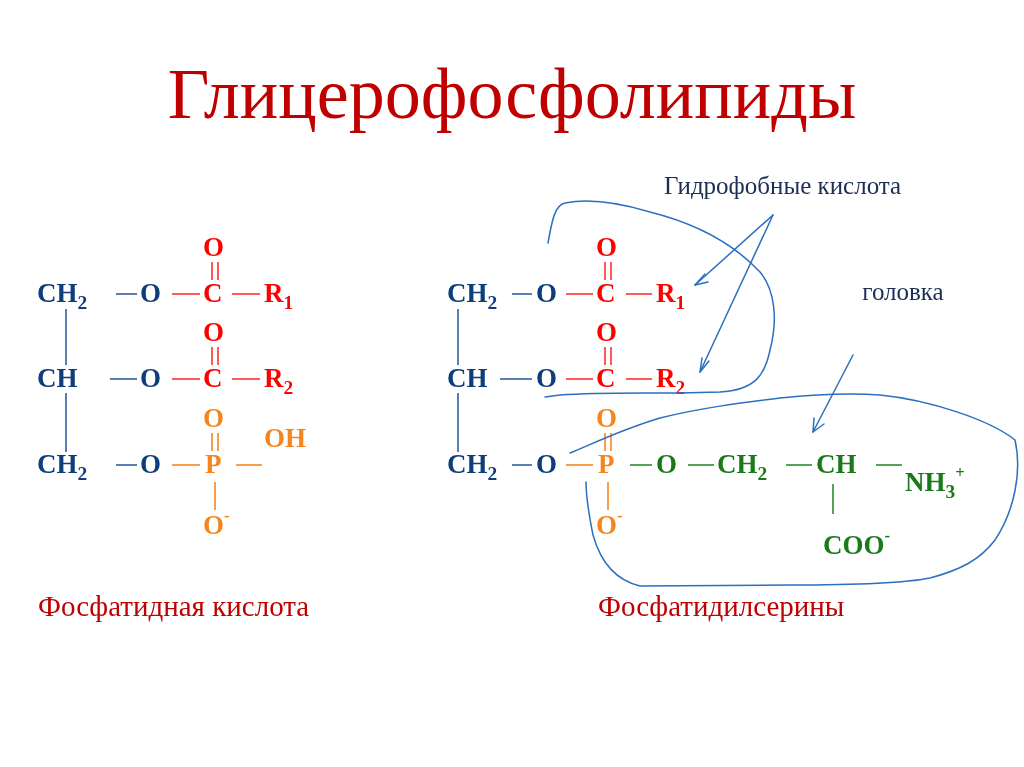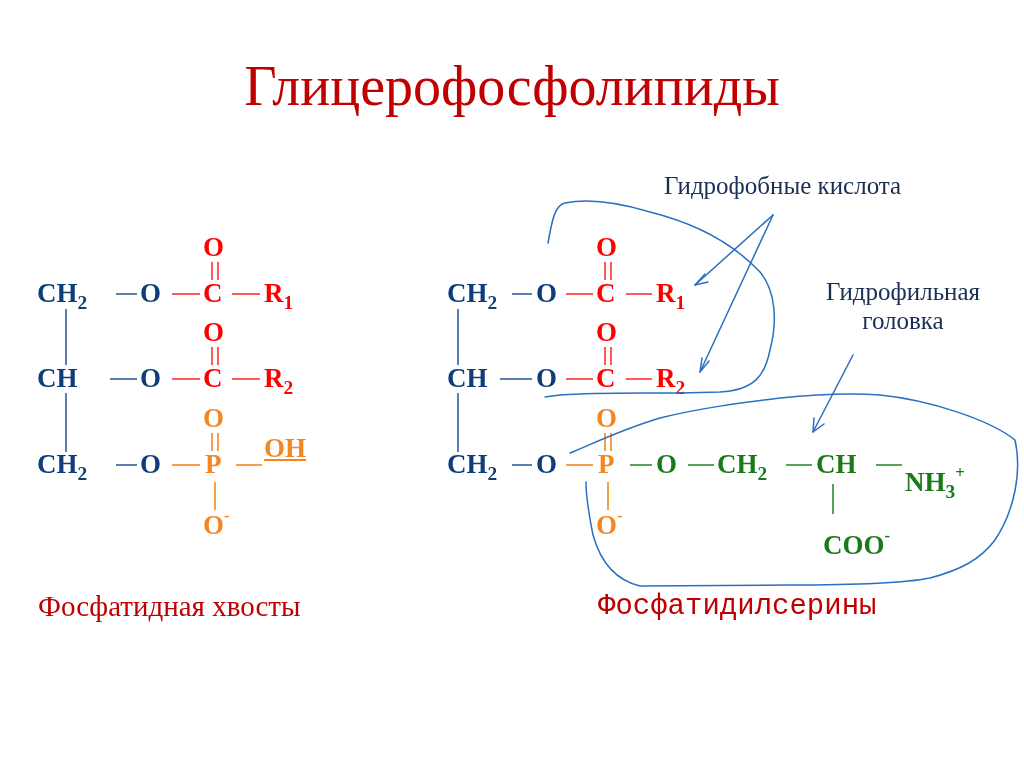--- a/index.html
+++ b/index.html
@@ -3,21 +3,21 @@
 <meta charset="utf-8">
 <style>
   html, body { margin: 0; padding: 0; background: #ffffff; }
   .slide {
     position: relative; width: 1024px; height: 767px; overflow: hidden;
     background: #ffffff; font-family: "Liberation Serif", "DejaVu Serif", serif;
   }
   .abs { position: absolute; white-space: nowrap; }
   .title {
     left: 0; width: 1024px; top: 58px; text-align: center;
-    font-size: 56px; color: #c00000; line-height: 1;
+    font-size: 72px; color: #c00000; line-height: 1;
   }
   .chem { font-weight: bold; font-size: 27px; line-height: 1; }
   .blue { color: #0d3d7a; }
   .red { color: #ff0000; }
   .orange { color: #f5861f; }
   .green { color: #1a7a1a; }
   sub { font-size: 0.72em; vertical-align: -0.35em; line-height: 0; }
   sup { font-size: 0.62em; vertical-align: 0.75em; line-height: 0; }
   .caption { font-size: 29px; color: #c00000; line-height: 1; }
   .label { font-size: 25px; color: #1b2f55; line-height: 1.15; text-align: center; }
@@ -41,24 +41,24 @@
     <span class="abs chem blue" style="left:37px;top:365px;">CH</span>
     <span class="abs chem blue" style="left:140px;top:365px;">O</span>
     <span class="abs chem red" style="left:203px;top:319px;">O</span>
     <span class="abs chem red" style="left:203px;top:365px;">C</span>
     <span class="abs chem red" style="left:264px;top:365px;"><span>R</span><sub>2</sub></span>
 
     <span class="abs chem blue" style="left:37px;top:451px;"><span>CH</span><sub>2</sub></span>
     <span class="abs chem blue" style="left:140px;top:451px;">O</span>
     <span class="abs chem orange" style="left:203px;top:405px;">O</span>
     <span class="abs chem orange" style="left:205px;top:451px;">P</span>
-    <span class="abs chem orange" style="left:264px;top:435px;text-decoration:underline;">OH</span>
+    <span class="abs chem orange" style="left:264px;top:425px;">OH</span>
     <span class="abs chem orange" style="left:203px;top:512px;"><span>O</span><sup>-</sup></span>
 
-    <div class="abs caption" style="left:38px;top:592px;">Фосфатидная хвосты</div>
+    <div class="abs caption" style="left:38px;top:592px;">Фосфатидная кислота</div>
   </div>
 
   <div>
 
     <span class="abs chem blue" style="left:447px;top:280px;"><span>CH</span><sub>2</sub></span>
     <span class="abs chem blue" style="left:536px;top:280px;">O</span>
     <span class="abs chem red" style="left:596px;top:234px;">O</span>
     <span class="abs chem red" style="left:596px;top:280px;">C</span>
     <span class="abs chem red" style="left:656px;top:280px;"><span>R</span><sub>1</sub></span>
 
@@ -73,26 +73,25 @@
     <span class="abs chem orange" style="left:596px;top:405px;">O</span>
     <span class="abs chem orange" style="left:598px;top:451px;">P</span>
     <span class="abs chem orange" style="left:596px;top:512px;"><span>O</span><sup>-</sup></span>
 
     <span class="abs chem green" style="left:656px;top:451px;">O</span>
     <span class="abs chem green" style="left:717px;top:451px;"><span>CH</span><sub>2</sub></span>
     <span class="abs chem green" style="left:816px;top:451px;">CH</span>
     <span class="abs chem green" style="left:905px;top:469px;"><span>NH</span><sub>3</sub><sup>+</sup></span>
     <span class="abs chem green" style="left:823px;top:532px;"><span>COO</span><sup>-</sup></span>
 
-    <div class="abs caption" style="left:598px;top:592px;font-family:Liberation Mono, monospace;">Фосфатидилсерины</div>
+    <div class="abs caption" style="left:598px;top:592px;">Фосфатидилсерины</div>
   </div>
 
   <div class="abs label" style="left:664px;top:172px;">Гидрофобные кислота</div>
   <div class="abs label" style="left:790px;top:278px;width:226px;">
-    <div>Гидрофильная</div>
     <div>головка</div>
   </div>
 
   <svg class="overlay" width="1024" height="767" viewBox="0 0 1024 767">
 
     <g stroke-width="1.6" fill="none">
       <line x1="66" y1="309" x2="66" y2="365" stroke="#2f5f9f"></line>
       <line x1="66" y1="393" x2="66" y2="452" stroke="#2f5f9f"></line>
       <line x1="116" y1="294" x2="137" y2="294" stroke="#2f5f9f"></line>
       <line x1="110" y1="379" x2="137" y2="379" stroke="#2f5f9f"></line>

